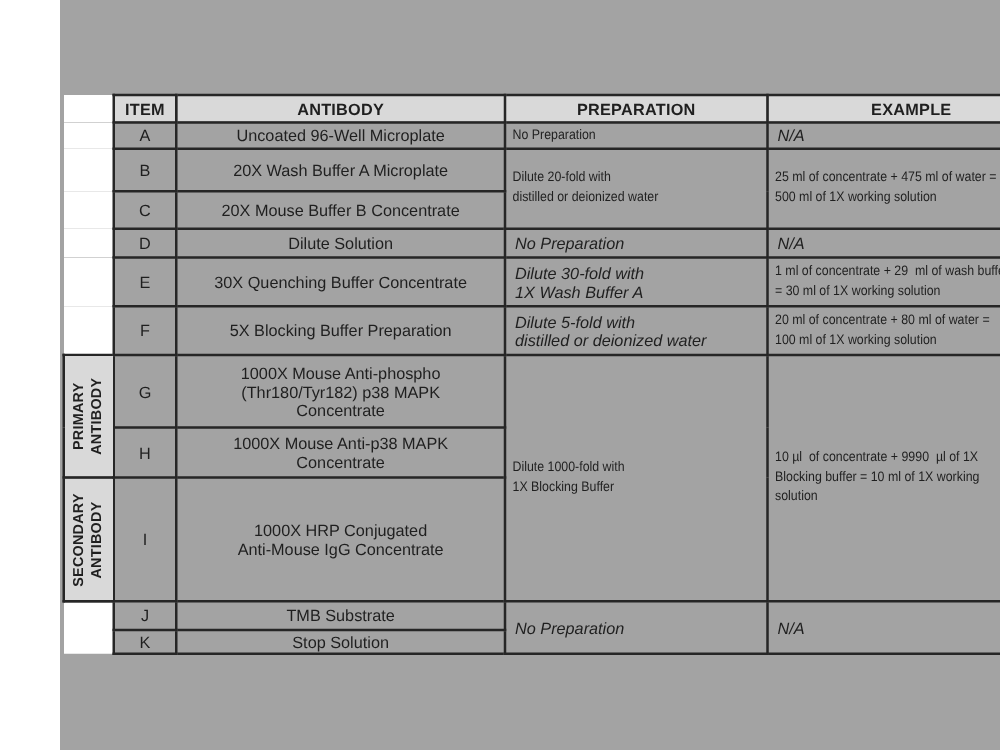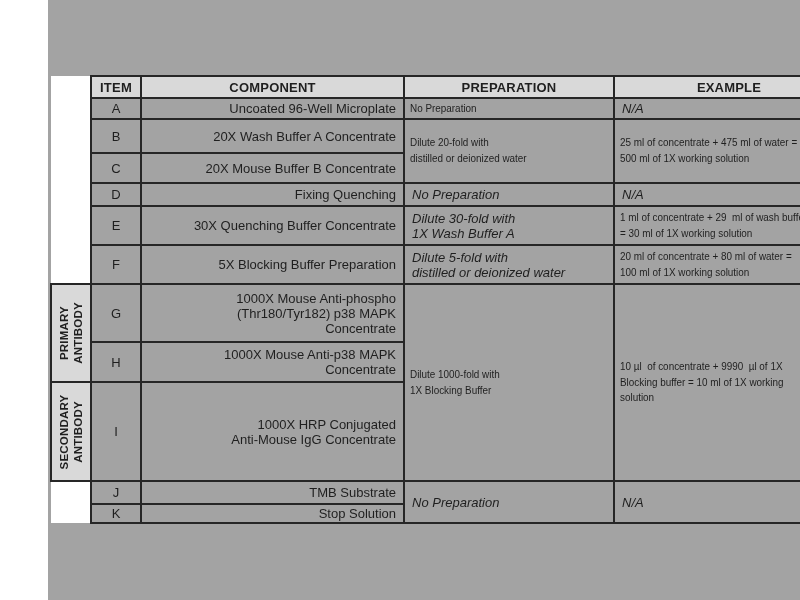--- a/index.html
+++ b/index.html
@@ -28,21 +28,21 @@
   .tbl td.sp { border: none; background: #ffffff; padding: 0; }
 
   .tbl th {
     background: #d9d9d9;
     font-weight: bold;
     text-align: center;
     font-size: 13px;
     letter-spacing: 0.2px;
   }
   td.item { text-align: center; font-size: 13px; }
-  td.comp { text-align: right; }
+  td.comp { text-align: center; }
   .pre { white-space: pre; border-radius: 18px; }
 
   
   td.cond { font-size: 11px; padding: 1px 5px; }
   td.cond .fit {
     display: inline-block;
     transform: scaleX(0.9);
     transform-origin: 0 50%;
     white-space: pre;
     line-height: 1.45;
@@ -77,53 +77,53 @@
         <col class="c-item">
         <col class="c-comp">
         <col class="c-prep">
         <col class="c-ex">
     </colgroup>
 
     <tbody>
         <tr style="height:22px">
       <td class="sp"></td>
       <th>ITEM</th>
-      <th>COMPONENT</th>
+      <th>ANTIBODY</th>
       <th>PREPARATION</th>
       <th>EXAMPLE</th>
     </tr>
 
     <tr style="height:21px">
       <td class="sp"></td>
       <td class="b item">A</td>
       <td class="b comp">Uncoated 96-Well Microplate</td>
       <td class="b cond"><span class="fit">No Preparation</span></td>
       <td class="b norm">N/A</td>
     </tr>
 
     <tr style="height:34px">
       <td class="sp"></td>
       <td class="b item">B</td>
-      <td class="b comp">20X Wash Buffer A Concentrate</td>
+      <td class="b comp">20X Wash Buffer A Microplate</td>
       <td class="b cond" rowspan="2"><span class="fit">Dilute 20-fold with
 distilled or deionized water</span></td>
       <td class="b cond" rowspan="2"><span class="fit">25 ml of concentrate + 475 ml of water =
 500 ml of 1X working solution</span></td>
     </tr>
 
     <tr style="height:30px">
       <td class="sp"></td>
       <td class="b item">C</td>
       <td class="b comp">20X Mouse Buffer B Concentrate</td>
     </tr>
 
     <tr style="height:23px">
       <td class="sp"></td>
       <td class="b item">D</td>
-      <td class="b comp">Fixing Quenching</td>
+      <td class="b comp">Dilute Solution</td>
       <td class="b norm">No Preparation</td>
       <td class="b norm">N/A</td>
     </tr>
 
     <tr style="height:39px">
       <td class="sp"></td>
       <td class="b item">E</td>
       <td class="b comp">30X Quenching Buffer Concentrate</td>
       <td class="b norm pre">Dilute 30-fold with
 1X Wash Buffer A</td>

